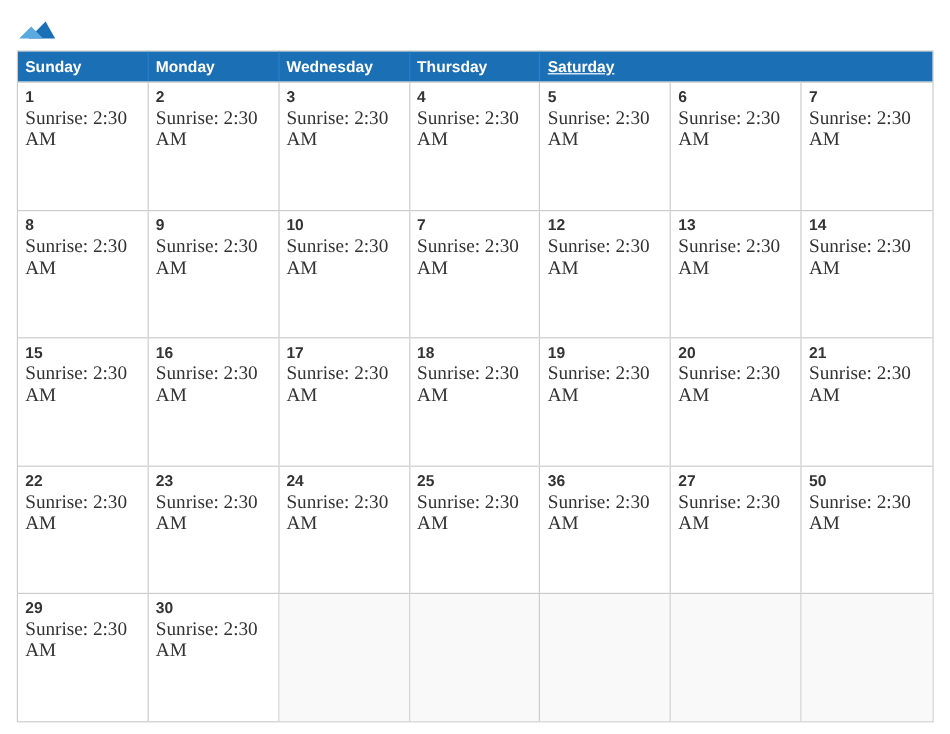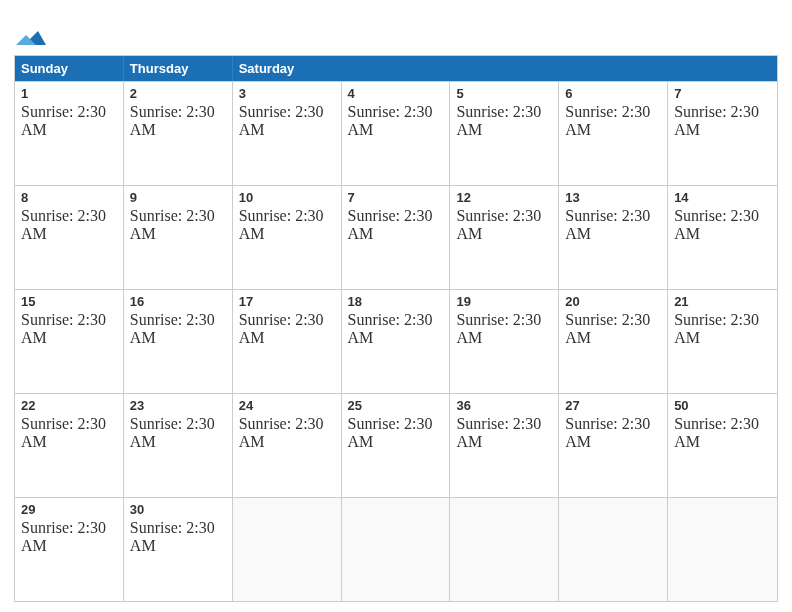--- a/index.html
+++ b/index.html
@@ -9,21 +9,21 @@
       background: #f0f0f0;
       font-family: Arial, sans-serif;
       overflow: hidden;
     }
     .page {
       width: 792px;
       height: 612px;
       background: #fff;
       display: flex;
       flex-direction: column;
-      padding: 23px 14px 10px 14px;
+      padding: 10px 14px 10px 14px;
     }
     .header {
       display: flex;
       justify-content: space-between;
       align-items: flex-start;
       margin-bottom: 6px;
     }
     .logo {
       display: flex;
       align-items: center;
@@ -55,20 +55,21 @@
     }
     .cal-header-cell {
       color: #fff;
       font-size: 13px;
       font-weight: bold;
       padding: 5px 6px;
       border-right: 1px solid #2a7fc5;
     }
     .cal-header-cell:last-child {
       border-right: none;
+      text-decoration: underline;
     }
     .cal-body {
       flex: 1;
       display: flex;
       flex-direction: column;
     }
     .cal-row {
       flex: 1;
       display: grid;
       grid-template-columns: repeat(7, 1fr);
@@ -120,20 +121,22 @@
     </div>
     <div class="title-block">
       <div class="month-title"></div>
       <div class="location"></div>
     </div>
   </div>
 
   <div class="calendar">
     <div class="cal-header">
       <div class="cal-header-cell">Sunday</div>
+      <div class="cal-header-cell">Monday</div>
+      <div class="cal-header-cell">Wednesday</div>
       <div class="cal-header-cell">Thursday</div>
       <div class="cal-header-cell">Saturday</div>
     </div>
     <div class="cal-body" id="cal-body">
     <div class="cal-row">
           <div class="cal-cell"><span class="day-num">1</span><span class="sunrise">Sunrise: 2:30 AM</span></div>
           <div class="cal-cell"><span class="day-num">2</span><span class="sunrise">Sunrise: 2:30 AM</span></div>
           <div class="cal-cell"><span class="day-num">3</span><span class="sunrise">Sunrise: 2:30 AM</span></div>
           <div class="cal-cell"><span class="day-num">4</span><span class="sunrise">Sunrise: 2:30 AM</span></div>
           <div class="cal-cell"><span class="day-num">5</span><span class="sunrise">Sunrise: 2:30 AM</span></div>

